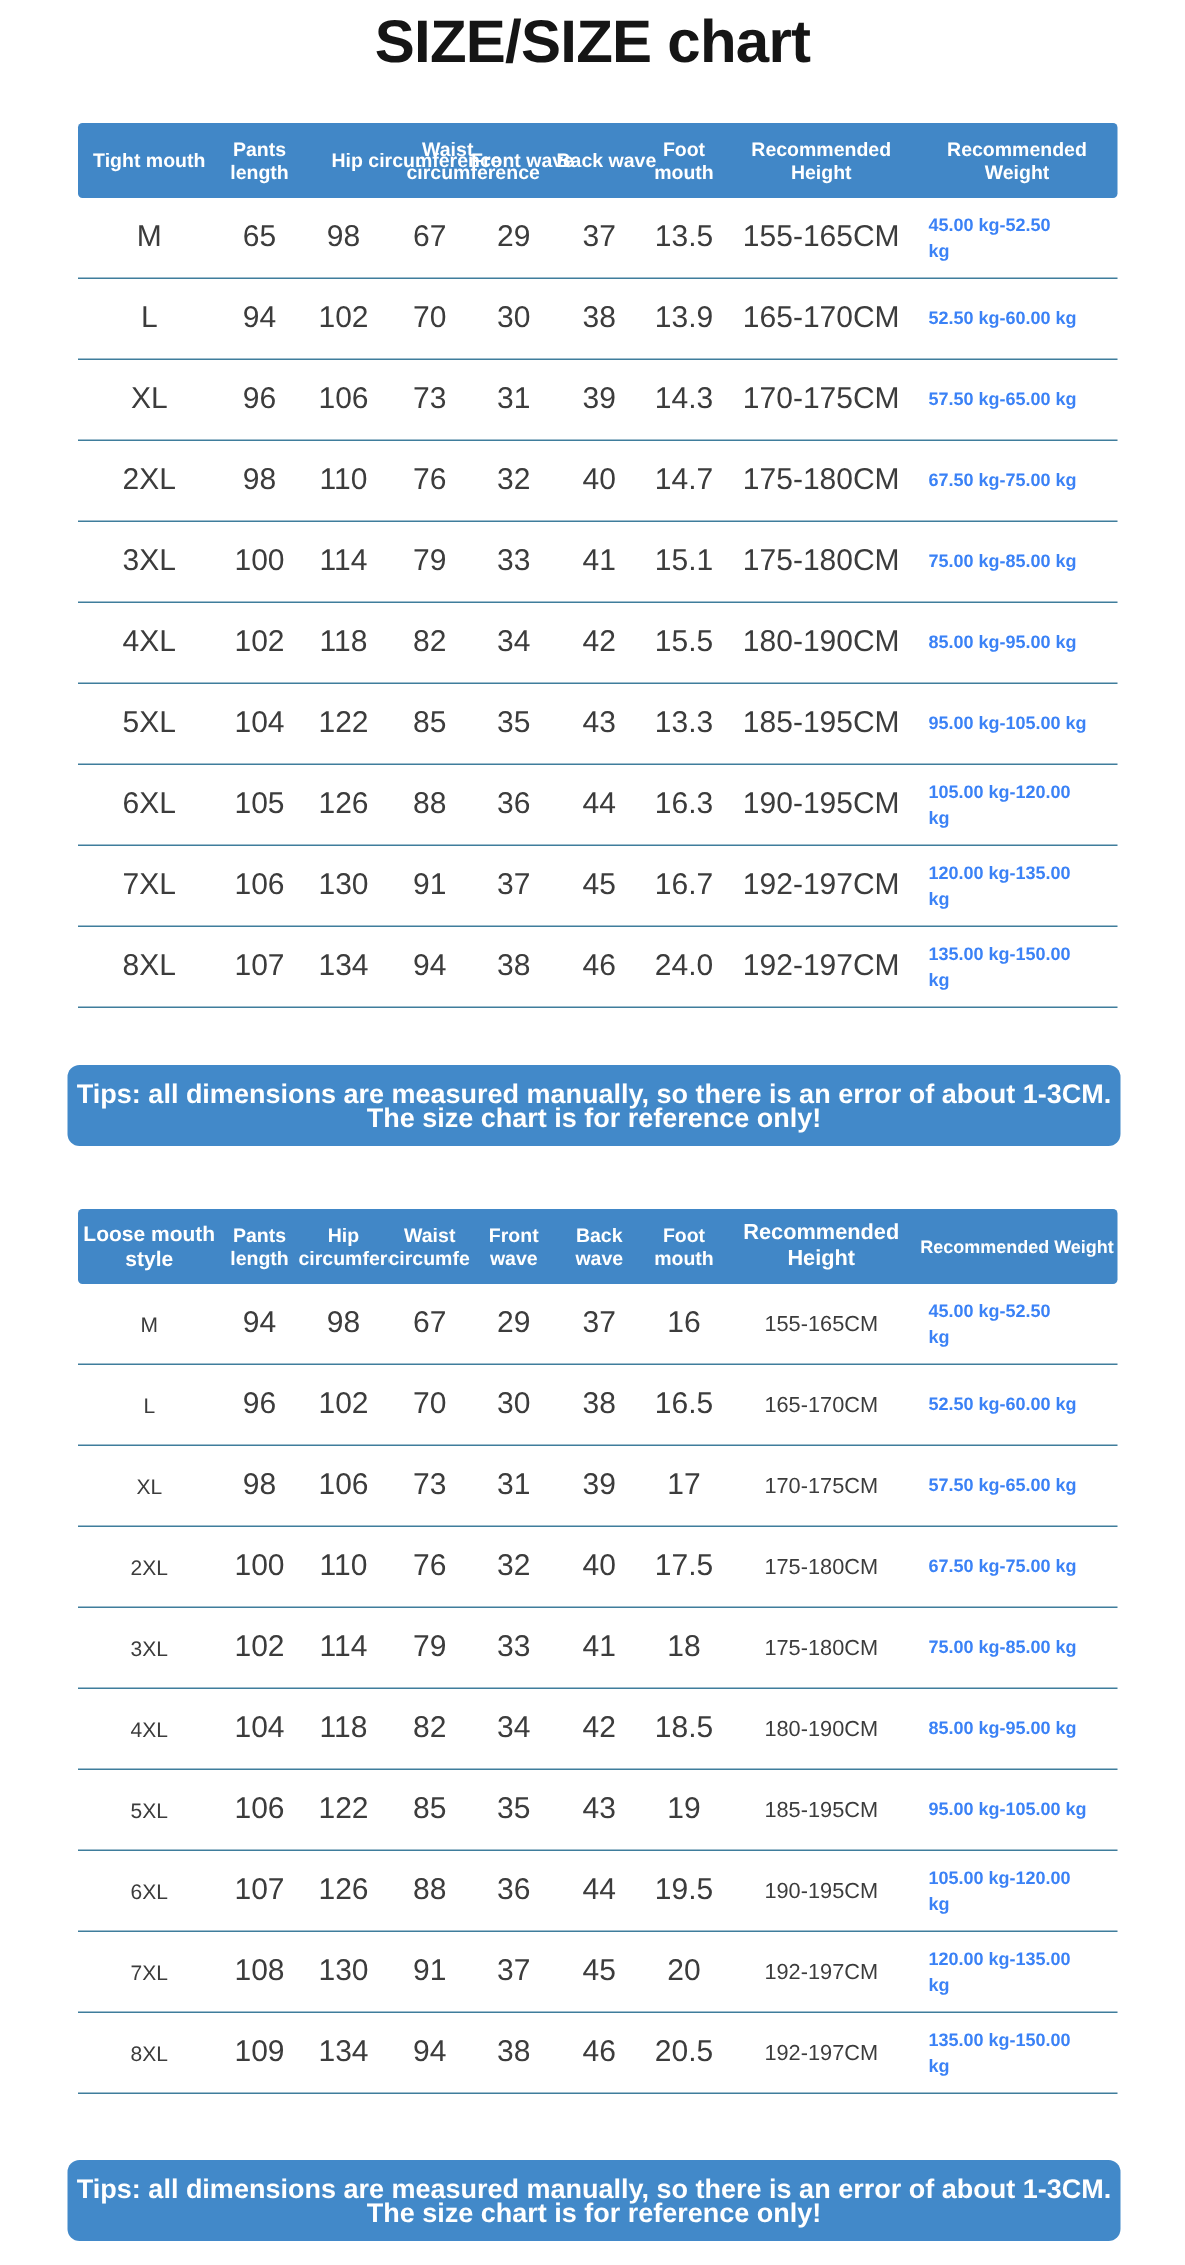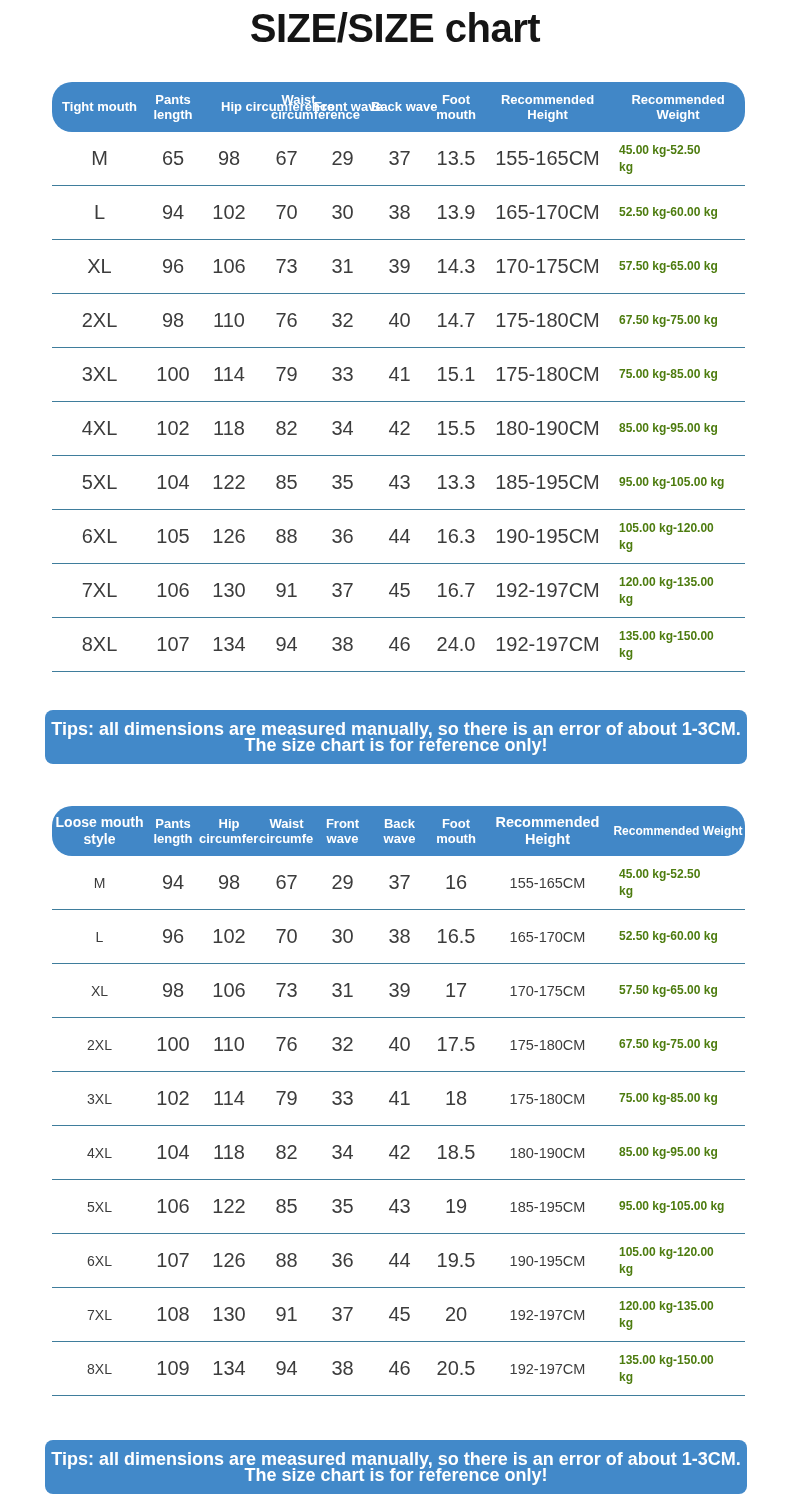--- a/index.html
+++ b/index.html
@@ -15,41 +15,41 @@
   }
   .size-table{width:693px;margin-left:52px;}
   .t1{margin-top:30px;}
   .t2{margin-top:42px;}
   .thead,.trow{
     display:grid;
     grid-template-columns:95px 52px 60px 55px 57px 57px 56px 127px 134px;
     align-items:center;text-align:center;
   }
   .thead{
-    height:50px;background:#4187c7;border-radius:20px;
+    height:50px;background:#4187c7;border-radius:3px;
     color:#ffffff;font-weight:700;font-size:13px;line-height:1.18;
   }
   .hc{position:relative;}
   
   .t1 .c-hip{white-space:nowrap;left:22px;z-index:1;}
   .t1 .c-waist{left:12px;z-index:2;}
   .t1 .c-front{white-space:nowrap;z-index:1;}
   .t1 .c-back{white-space:nowrap;z-index:2;}
   
   .t2 .c-size{font-size:14px;}
   .t2 .c-hip,.t2 .c-waist{overflow:hidden;}
   .t2 .c-height{font-size:14.5px;}
   .t2 .c-weight{font-size:12px;}
   .tbody{display:block;}
   .trow{
     height:53px;border-bottom:1px solid #3f7d9c;
     font-size:20px;color:#3c3c3c;
   }
   .trow .c-weight{
-    font-size:12px;font-weight:700;color:#4d7c0f;
+    font-size:12px;font-weight:700;color:#3b82f6;
     text-align:left;padding-left:8px;line-height:1.4;white-space:pre-line;
   }
   .tip-banner{
     box-sizing:border-box;width:702px;margin-left:45px;
     background:#4289c9;border-radius:8px;
     color:#ffffff;font-weight:700;font-size:18px;line-height:16px;
     text-align:center;padding:11px 6px;
   }
   .b1{margin-top:38px;}
   .b2{margin-top:44px;}

